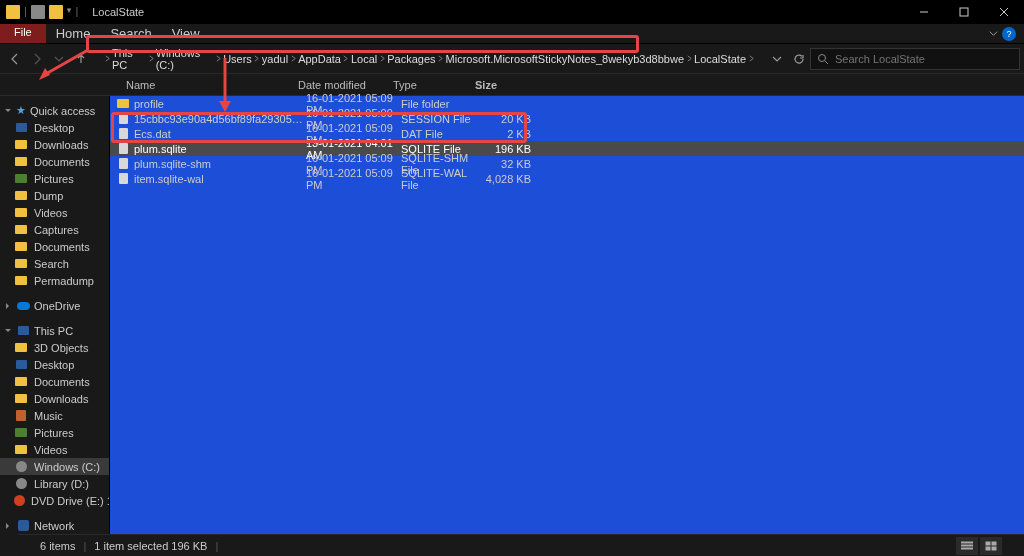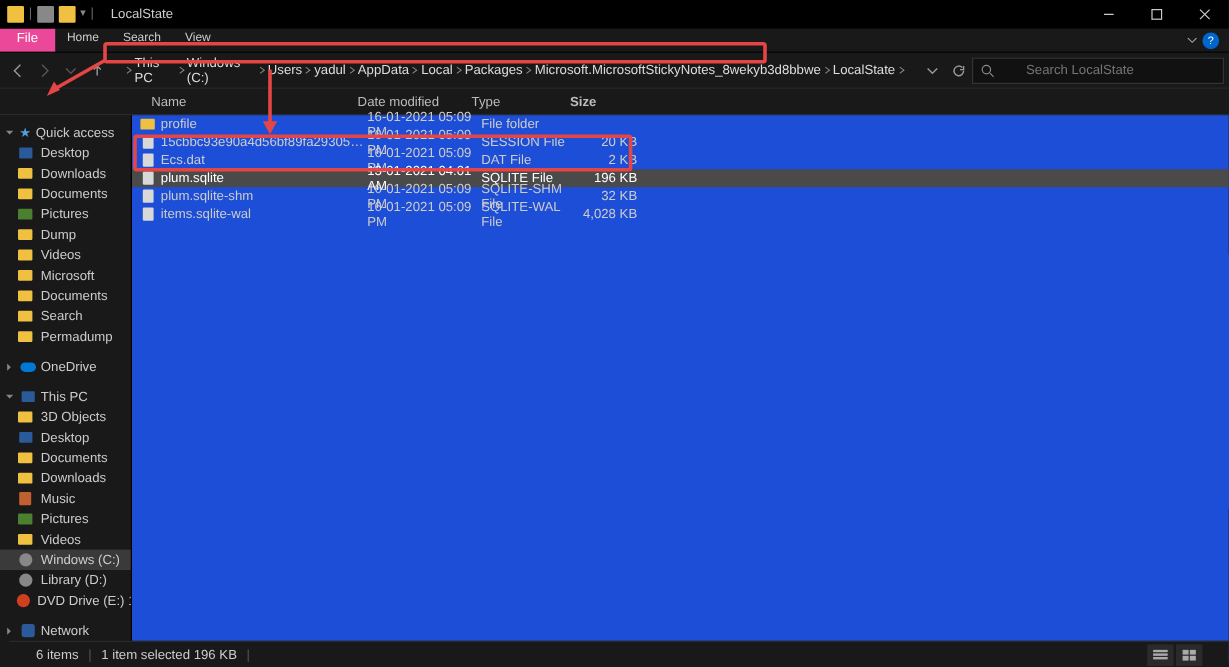--- a/index.html
+++ b/index.html
@@ -6,36 +6,36 @@
 body { width:1024px; height:556px; background:#1a1a1a; color:#ccc; font-size:11px; overflow:hidden; position:relative; }
 .titlebar { height:24px; background:#000; display:flex; align-items:center; }
 .titlebar .icons { display:flex; gap:4px; padding:0 6px; }
 .titlebar .ficon { width:14px; height:14px; background:#f0c040; border-radius:1px; }
 .titlebar .ficon.g { background:#888; }
 .titlebar .title { padding-left:8px; font-size:11px; }
 .titlebar .winbtns { margin-left:auto; display:flex; }
 .titlebar .winbtn { width:40px; height:24px; display:flex; align-items:center; justify-content:center; }
 .titlebar .winbtn svg { width:10px; height:10px; stroke:#ccc; fill:none; }
 .tabs { height:20px; background:#191919; display:flex; border-bottom:1px solid #000; }
-.tab-file { background:#ec4899; color:#fff; padding:2px 14px; font-size:11px; }
-.tab { padding:2px 10px; font-size:10px; }
+.tab-file { background:#7f1d1d; color:#fff; padding:2px 14px; font-size:11px; }
+.tab { padding:2px 10px; font-size:13px; }
 .tab-drop { margin-left:auto; padding:0 8px; display:flex; align-items:center; gap:4px; }
 .help-badge { width:14px; height:14px; border-radius:50%; background:#0066cc; color:#fff; font-size:9px; display:flex; align-items:center; justify-content:center; }
 .navbar { height:30px; background:#191919; display:flex; align-items:center; border-bottom:1px solid #2a2a2a; padding:0 4px; }
 .navbtn { width:22px; height:22px; display:flex; align-items:center; justify-content:center; }
 .navbtn svg { width:12px; height:12px; stroke:#999; fill:none; }
 .navbtn.disabled svg { stroke:#555; }
 .breadcrumb { flex:1; display:flex; align-items:center; height:22px; margin:0 4px; padding:0 6px; position:relative; }
 .crumb { display:flex; align-items:center; font-size:11px; color:#ddd; }
 .crumb .chev { width:10px; display:flex; justify-content:center; }
 .crumb .chev svg { width:7px; height:7px; stroke:#888; fill:none; }
 .refresh { width:22px; display:flex; justify-content:center; }
 .searchbox { width:210px; height:22px; background:#111; border:1px solid #333; display:flex; align-items:center; padding:0 6px; gap:6px; }
 .searchbox svg { width:12px; height:12px; stroke:#888; fill:none; }
-.searchbox input { background:none; border:none; color:#aaa; font-size:11px; flex:1; outline:none;margin-left:20px; }
+.searchbox input { background:none; border:none; color:#aaa; font-size:11px; flex:1; outline:none; }
 .columns { height:22px; display:flex; align-items:center; background:#191919; border-bottom:1px solid #2a2a2a; }
 .col { font-size:11px; color:#bbb; padding-left:8px; }
 .col.name { margin-left:118px; width:172px; }
 .col.date { width:95px; }
 .col.type { width:80px; }
 .col.size { width:50px; text-align:center; padding-right:8px; padding-left:0;font-weight:bold; }
 .main { display:flex; height:456px; }
 .sidebar { width:110px; background:#191919; overflow:hidden; border-right:1px solid #000; padding-top:2px; }
 .sb-item { display:flex; align-items:center; gap:6px; padding:1px 4px 1px 14px; height:17px; font-size:11px; white-space:nowrap; }
 .sb-group { padding-left:4px; display:flex; align-items:center; gap:4px; height:17px; font-size:11px; margin-top:4px; }
@@ -52,21 +52,21 @@
 .content { flex:1; background:#1d4ed8; position:relative; }
 .row { display:flex; align-items:center; height:15px; font-size:11px; padding-left:6px; }
 .row.selected { background:#4a4a4a; color:#fff; }
 .row-icon { width:14px; height:14px; margin-right:4px; display:flex; align-items:center; justify-content:center; }
 .row-icon .folder { width:12px; height:9px; background:#f0c040; border-radius:1px; }
 .row-icon .file { width:9px; height:11px; background:#d8d8d8; border-radius:1px; }
 .row .c-name { width:172px; overflow:hidden; text-overflow:ellipsis; white-space:nowrap; }
 .row .c-date { width:95px; }
 .row .c-type { width:80px; }
 .row .c-size { width:50px; text-align:right; }
-.status { position:absolute; bottom:0; left:8px; right:0; height:22px; background:#191919; border-top:1px solid #2a2a2a; display:flex; align-items:center; padding:0 22px; font-size:11px; gap:8px; }
+.status { position:absolute; bottom:0; left:18px; right:0; height:22px; background:#191919; border-top:1px solid #2a2a2a; display:flex; align-items:center; padding:0 22px; font-size:11px; gap:8px; }
 .status .sep { color:#555; }
 .status .viewbtns { margin-left:auto; display:flex; gap:2px; }
 .viewbtn { width:22px; height:18px; display:flex; align-items:center; justify-content:center; background:#2a2a2a; }
 .viewbtn svg { width:12px; height:10px; stroke:#aaa; fill:#aaa; }
 .annot { position:absolute; border:3px solid #e64545; pointer-events:none; border-radius:3px; }
 .annot-arrow { position:absolute; pointer-events:none; }
 </style>
 </head>
 <body>
 
@@ -284,21 +284,21 @@
         <div class="sb-item">
           <span class="sb-icon">
             <span class="folder"></span>
           </span>
           <span>Videos</span>
         </div>
         <div class="sb-item">
           <span class="sb-icon">
             <span class="folder"></span>
           </span>
-          <span>Microsoft</span>
+          <span>Captures</span>
         </div>
         <div class="sb-item">
           <span class="sb-icon">
             <span class="folder"></span>
           </span>
           <span>Documents</span>
         </div>
         <div class="sb-item">
           <span class="sb-icon">
             <span class="folder"></span>
@@ -445,21 +445,21 @@
         </span>
         <span class="c-name">plum.sqlite-shm</span>
         <span class="c-date">16-01-2021 05:09 PM</span>
         <span class="c-type">SQLITE-SHM File</span>
         <span class="c-size">32 KB</span>
       </div>
       <div class="row">
         <span class="row-icon">
           <span class="file"></span>
         </span>
-        <span class="c-name">items.sqlite-wal</span>
+        <span class="c-name">item.sqlite-wal</span>
         <span class="c-date">16-01-2021 05:09 PM</span>
         <span class="c-type">SQLITE-WAL File</span>
         <span class="c-size">4,028 KB</span>
       </div>
     </div>
 </div>
 
 <div class="status">
   <span>6 items</span>
   <span class="sep">|</span>

